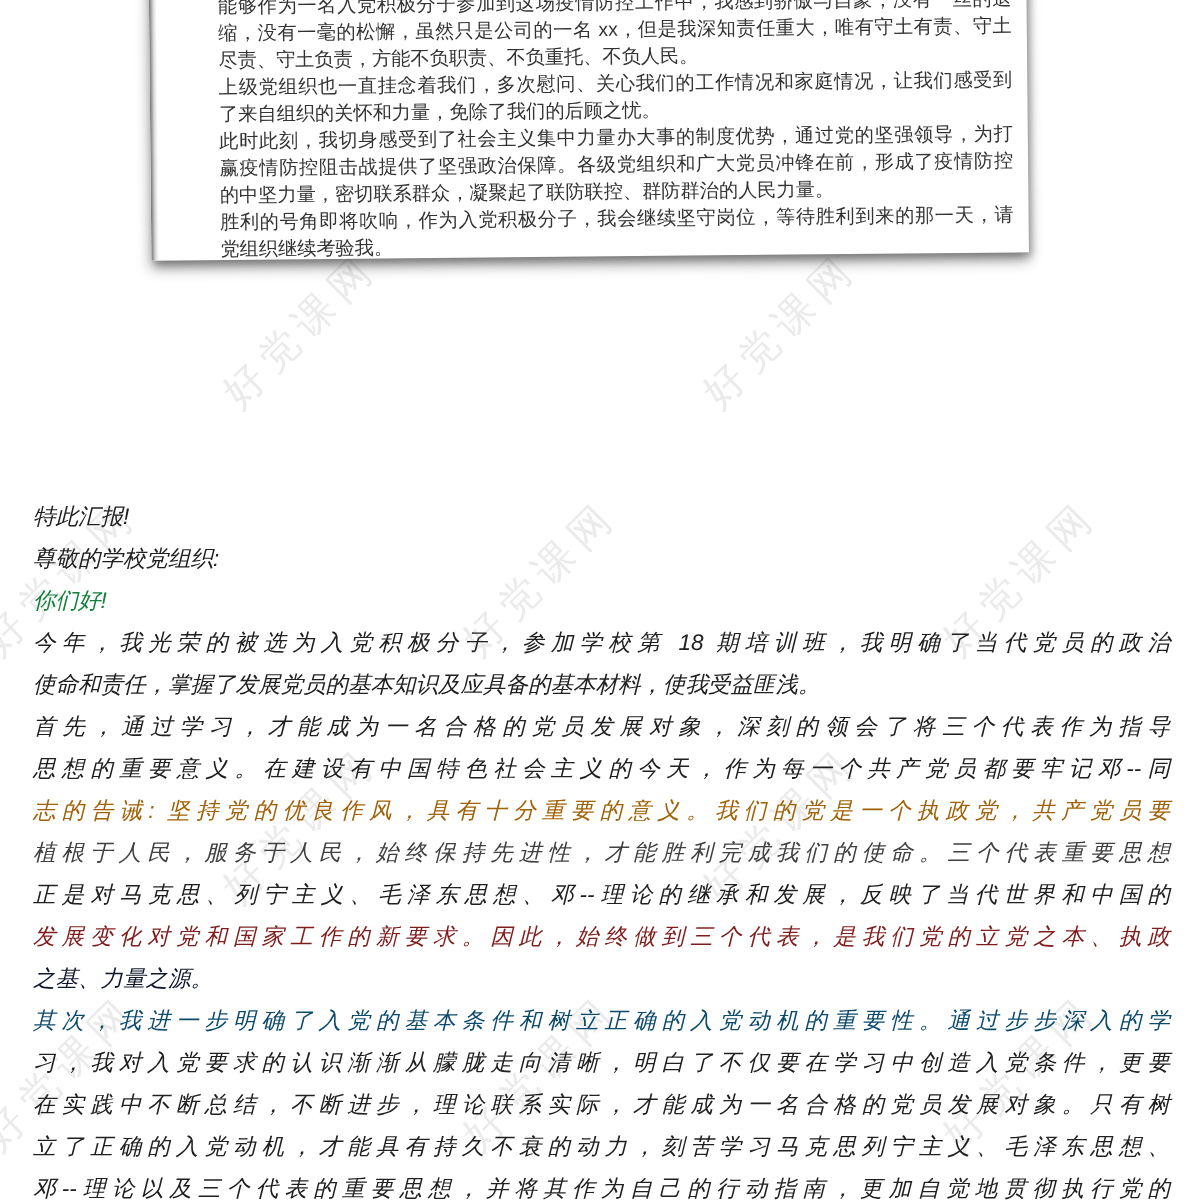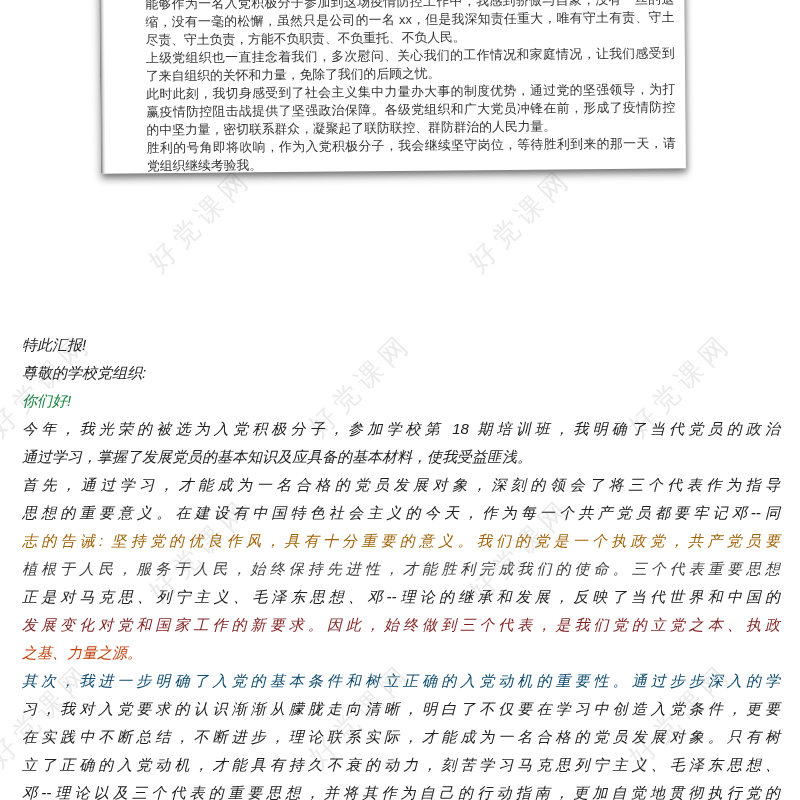--- a/index.html
+++ b/index.html
@@ -127,30 +127,30 @@
         <div class="body-line" style="color: rgb(32, 32, 32);">特此汇报!</div>
       </div>
       <div class="paragraph">
         <div class="body-line" style="color: rgb(32, 32, 32);">尊敬的学校党组织:</div>
       </div>
       <div class="paragraph">
         <div class="body-line" style="color: #15803d;">你们好!</div>
       </div>
       <div class="paragraph">
         <div class="body-line fill" style="color: rgb(32, 32, 32);">今年，我光荣的被选为入党积极分子，参加学校第 18 期培训班，我明确了当代党员的政治</div>
-        <div class="body-line" style="color: rgb(32, 32, 32);">通过学习，掌握了发展党员的基本知识及应具备的基本材料，使我受益匪浅。</div>
+        <div class="body-line" style="color: rgb(32, 32, 32);">使命和责任，掌握了发展党员的基本知识及应具备的基本材料，使我受益匪浅。</div>
       </div>
       <div class="paragraph">
         <div class="body-line fill" style="color: rgb(32, 32, 32);">首先，通过学习，才能成为一名合格的党员发展对象，深刻的领会了将三个代表作为指导</div>
         <div class="body-line fill" style="color: rgb(32, 32, 32);">思想的重要意义。在建设有中国特色社会主义的今天，作为每一个共产党员都要牢记邓--同</div>
         <div class="body-line fill" style="color: #a16207;">志的告诫: 坚持党的优良作风，具有十分重要的意义。我们的党是一个执政党，共产党员要</div>
         <div class="body-line fill" style="color: #404040;">植根于人民，服务于人民，始终保持先进性，才能胜利完成我们的使命。三个代表重要思想</div>
         <div class="body-line fill" style="color: rgb(32, 32, 32);">正是对马克思、列宁主义、毛泽东思想、邓--理论的继承和发展，反映了当代世界和中国的</div>
         <div class="body-line fill" style="color: #7f1d1d;">发展变化对党和国家工作的新要求。因此，始终做到三个代表，是我们党的立党之本、执政</div>
-        <div class="body-line" style="color: #c2410c;">之基、力量之源。</div>
+        <div class="body-line" style="color: #0f172a;">之基、力量之源。</div>
       </div>
       <div class="paragraph">
         <div class="body-line fill" style="color: #0c4a6e;">其次，我进一步明确了入党的基本条件和树立正确的入党动机的重要性。通过步步深入的学</div>
         <div class="body-line fill" style="color: rgb(32, 32, 32);">习，我对入党要求的认识渐渐从朦胧走向清晰，明白了不仅要在学习中创造入党条件，更要</div>
         <div class="body-line fill" style="color: rgb(32, 32, 32);">在实践中不断总结，不断进步，理论联系实际，才能成为一名合格的党员发展对象。只有树</div>
         <div class="body-line fill" style="color: rgb(32, 32, 32);">立了正确的入党动机，才能具有持久不衰的动力，刻苦学习马克思列宁主义、毛泽东思想、</div>
         <div class="body-line fill" style="color: rgb(32, 32, 32);">邓--理论以及三个代表的重要思想，并将其作为自己的行动指南，更加自觉地贯彻执行党的</div>
       </div>
     </div>
 </div>

